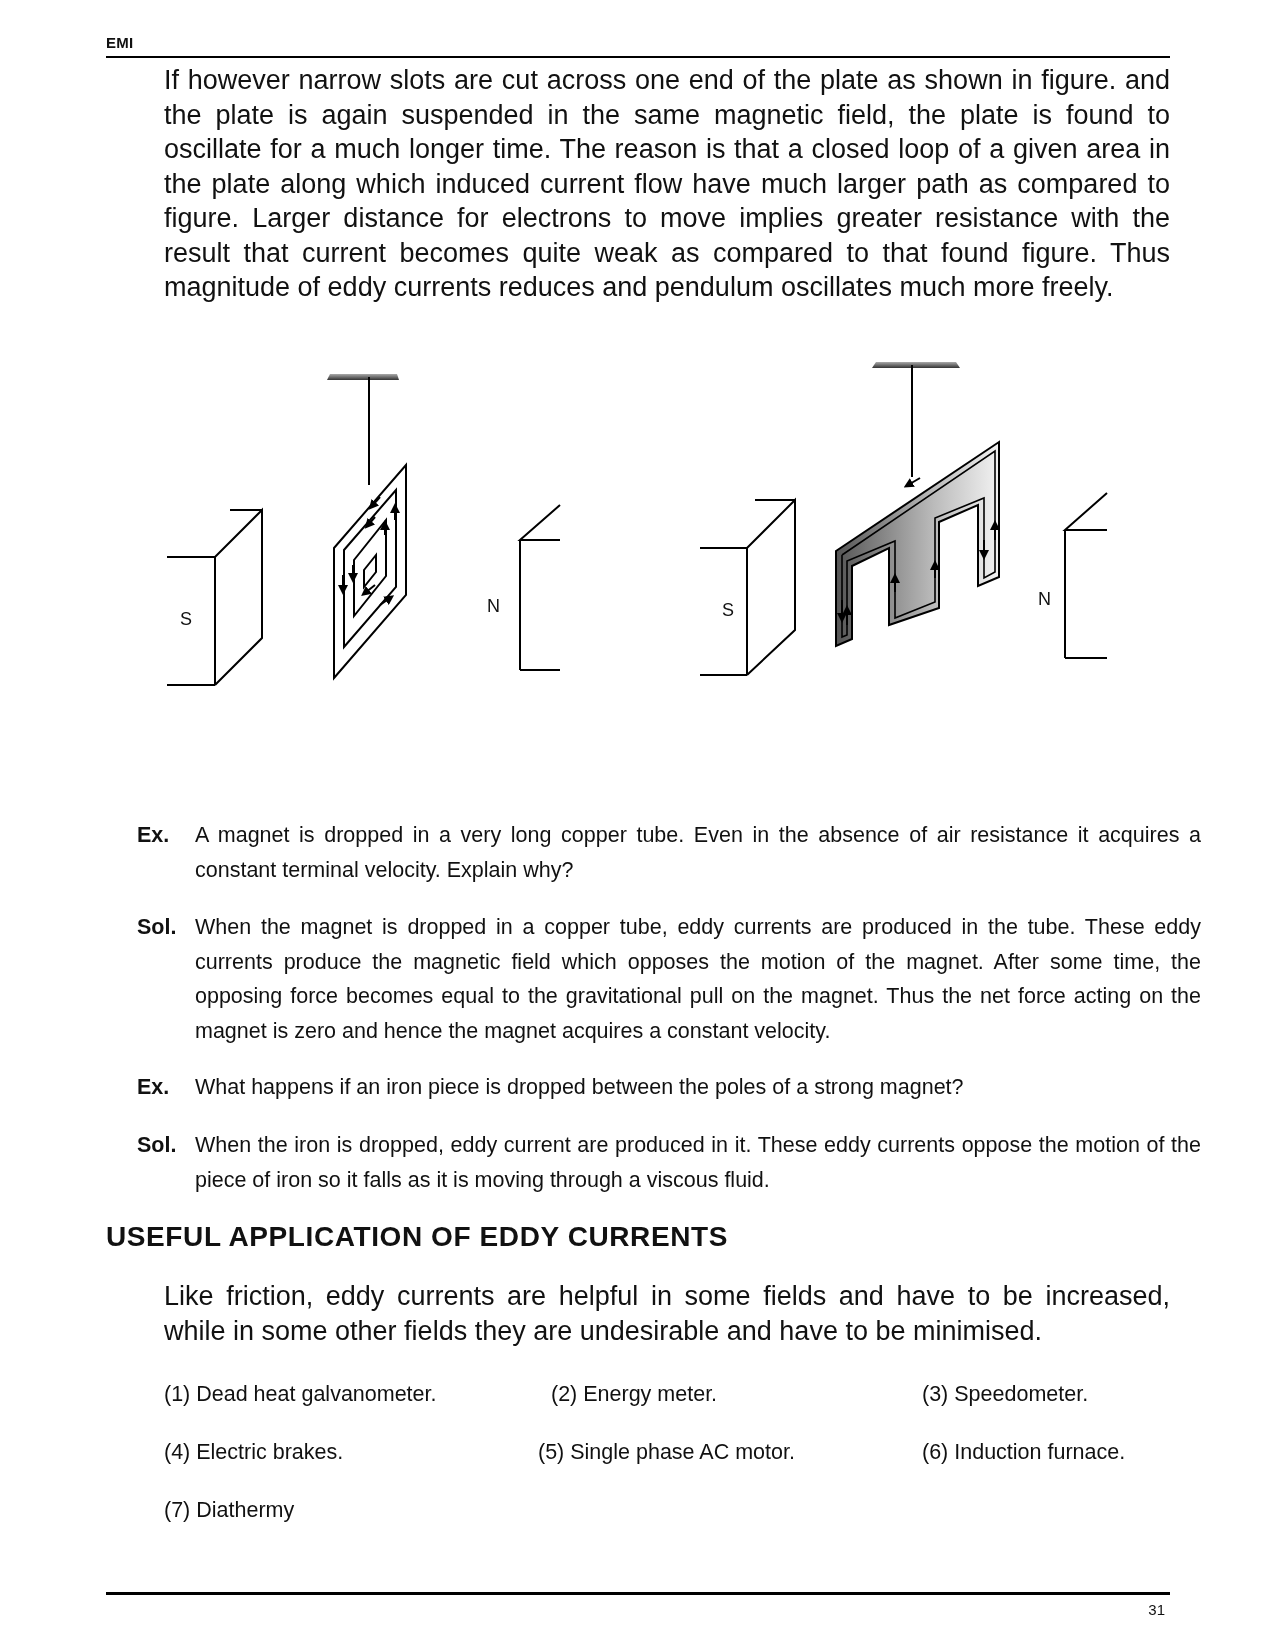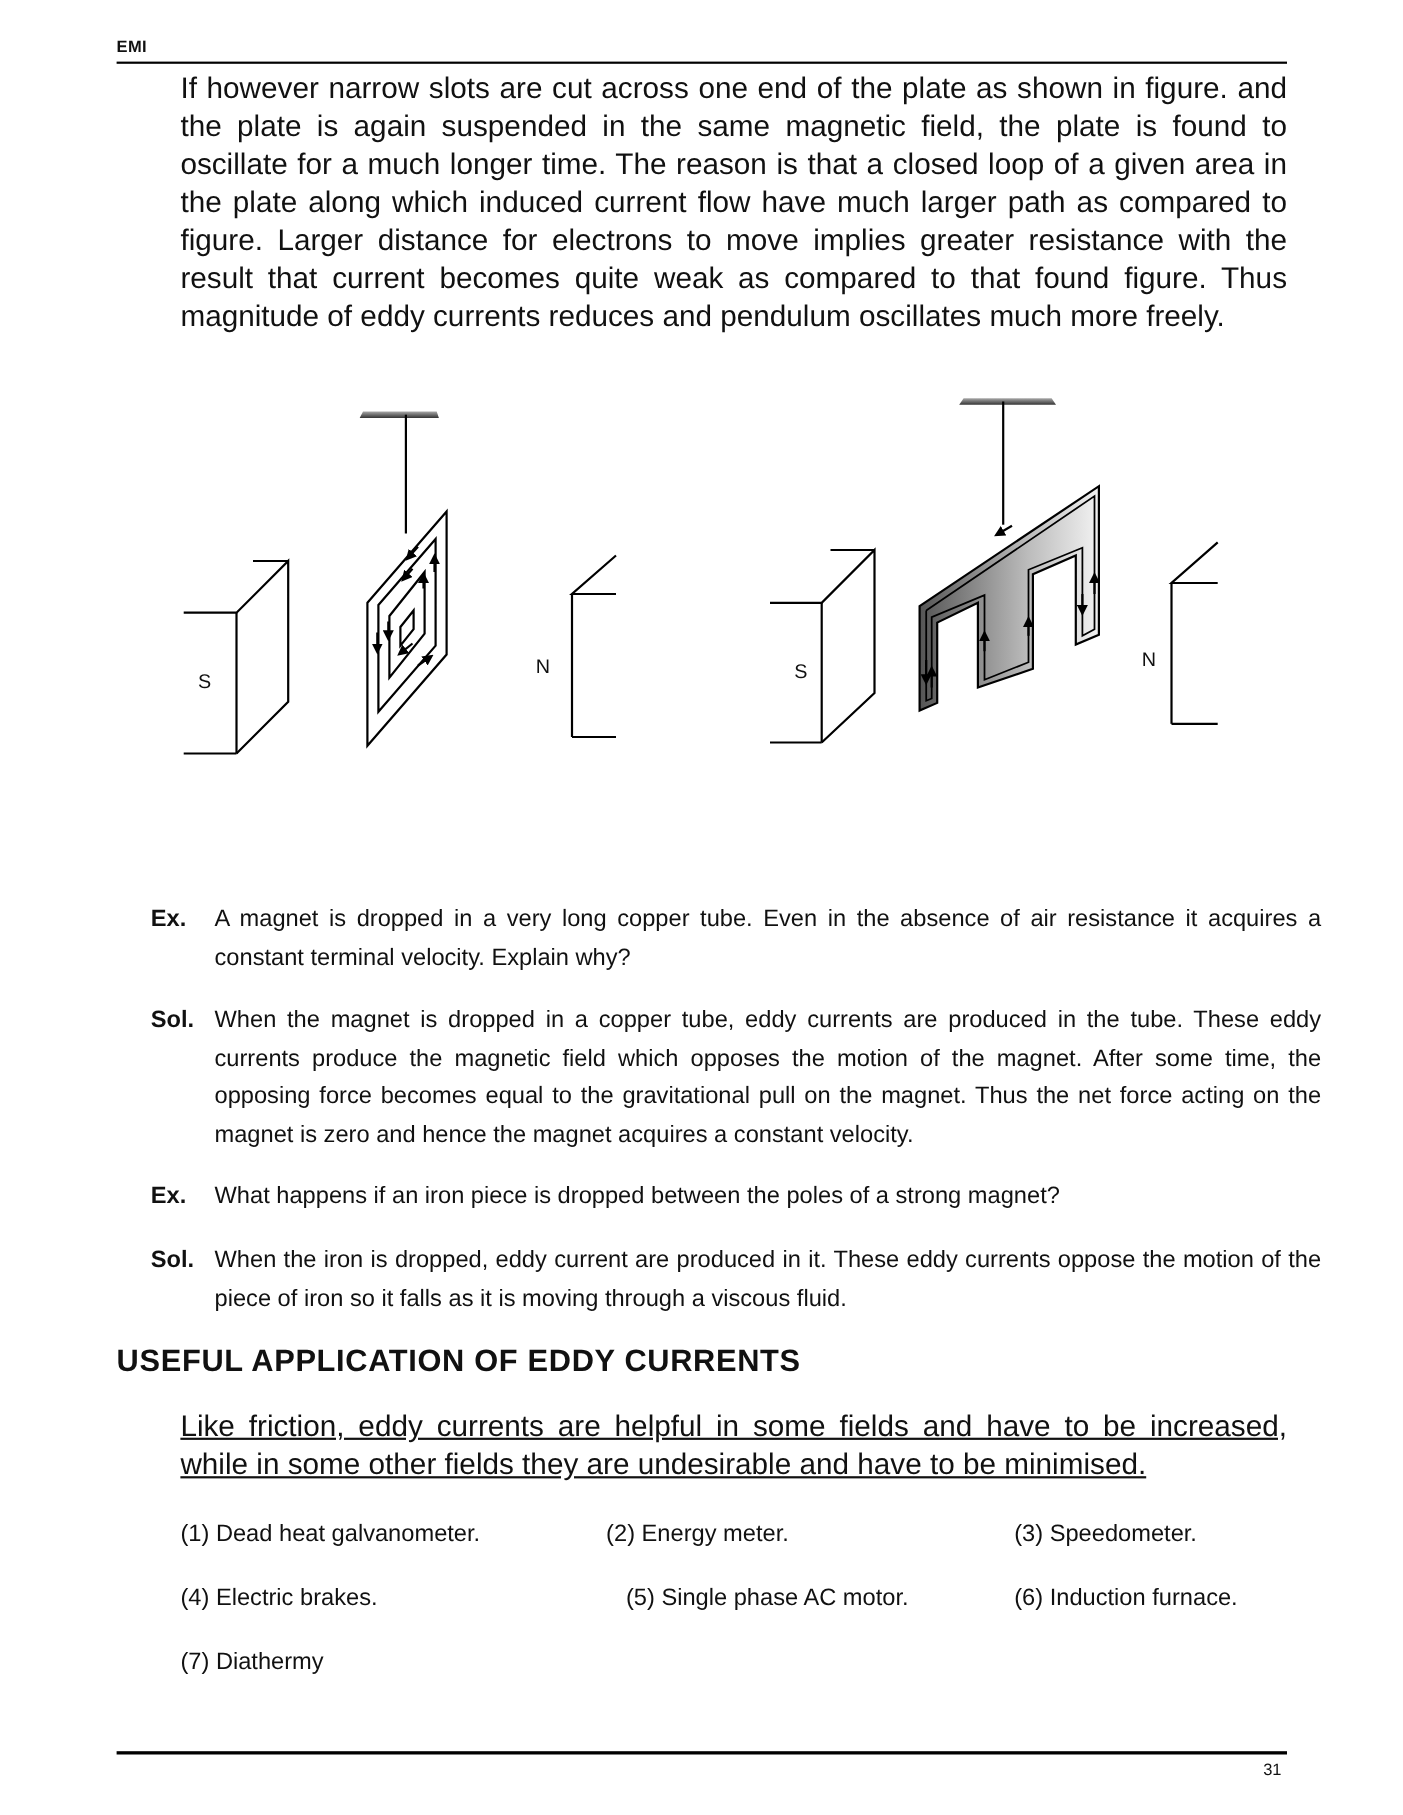--- a/index.html
+++ b/index.html
@@ -11,21 +11,21 @@
   .para { position:absolute; left:164px; width:1006px; font-size:27px; line-height:34.5px; text-align:justify; text-align-last:left; }
   .p-intro { top:63px; }
   .qa { position:absolute; left:106px; width:1064px; font-size:21.5px; line-height:34.5px;margin-left:31px; }
   .qa .lbl { position:absolute; left:0; top:0; font-weight:bold; }
   .qa .txt { margin-left:58px; text-align:justify; text-align-last:left; }
   .ex1 { top:818px; }
   .sol1 { top:910px; }
   .ex2 { top:1070px; }
   .sol2 { top:1128px; }
   .section-title { position:absolute; left:106px; top:1221px; font-size:28px; font-weight:bold; letter-spacing:0.6px; }
-  .p-apps { top:1279px;text-decoration:underline; }
+  .p-apps { top:1279px; }
   .app-item { position:absolute; font-size:21.5px; line-height:30px; }
   .figure { position:absolute; left:150px; top:360px; width:1020px; height:370px; }
   .figure svg { position:absolute; left:0; top:0; }
 </style>
 </head>
 <body>
 
 <div class="running-head">EMI</div>
 <div class="rule-top"></div>
 
@@ -122,18 +122,18 @@
   <div class="txt">When the iron is dropped, eddy current are produced in it. These eddy currents oppose the motion of the piece of iron so it falls as it is moving through a viscous fluid.</div>
 </div>
 
 <div class="section-title">USEFUL APPLICATION OF EDDY CURRENTS</div>
 <div class="para p-apps">Like friction, eddy currents are helpful in some fields and have to be increased, while in some other fields they are undesirable and have to be minimised.</div>
 
 <div class="app-item" style="left:164px;top:1379px;">(1) Dead heat galvanometer.</div>
 <div class="app-item" style="left:551px;top:1379px;text-align:center;">(2) Energy meter.</div>
 <div class="app-item" style="left:922px;top:1379px;">(3) Speedometer.</div>
 <div class="app-item" style="left:164px;top:1437px;">(4) Electric brakes.</div>
-<div class="app-item" style="left:569px;top:1437px;text-align:right;">(5) Single phase AC motor.</div>
+<div class="app-item" style="left:538px;top:1437px;text-align:right;">(5) Single phase AC motor.</div>
 <div class="app-item" style="left:922px;top:1437px;">(6) Induction furnace.</div>
 <div class="app-item" style="left:164px;top:1495px;text-align:right;">(7) Diathermy</div>
 
 <div class="rule-bottom"></div>
 <div class="page-num">31</div>
 
 </body></html>

